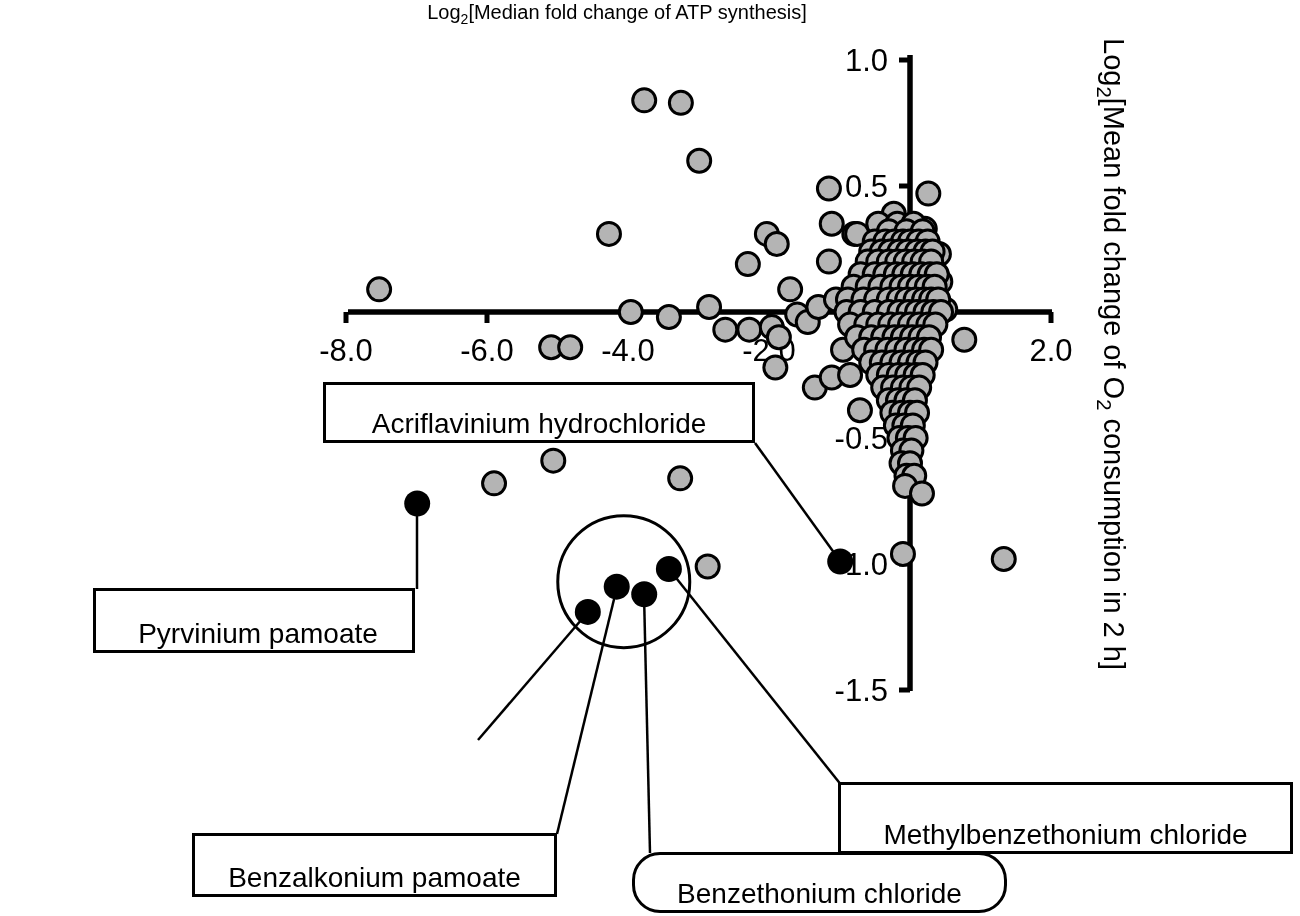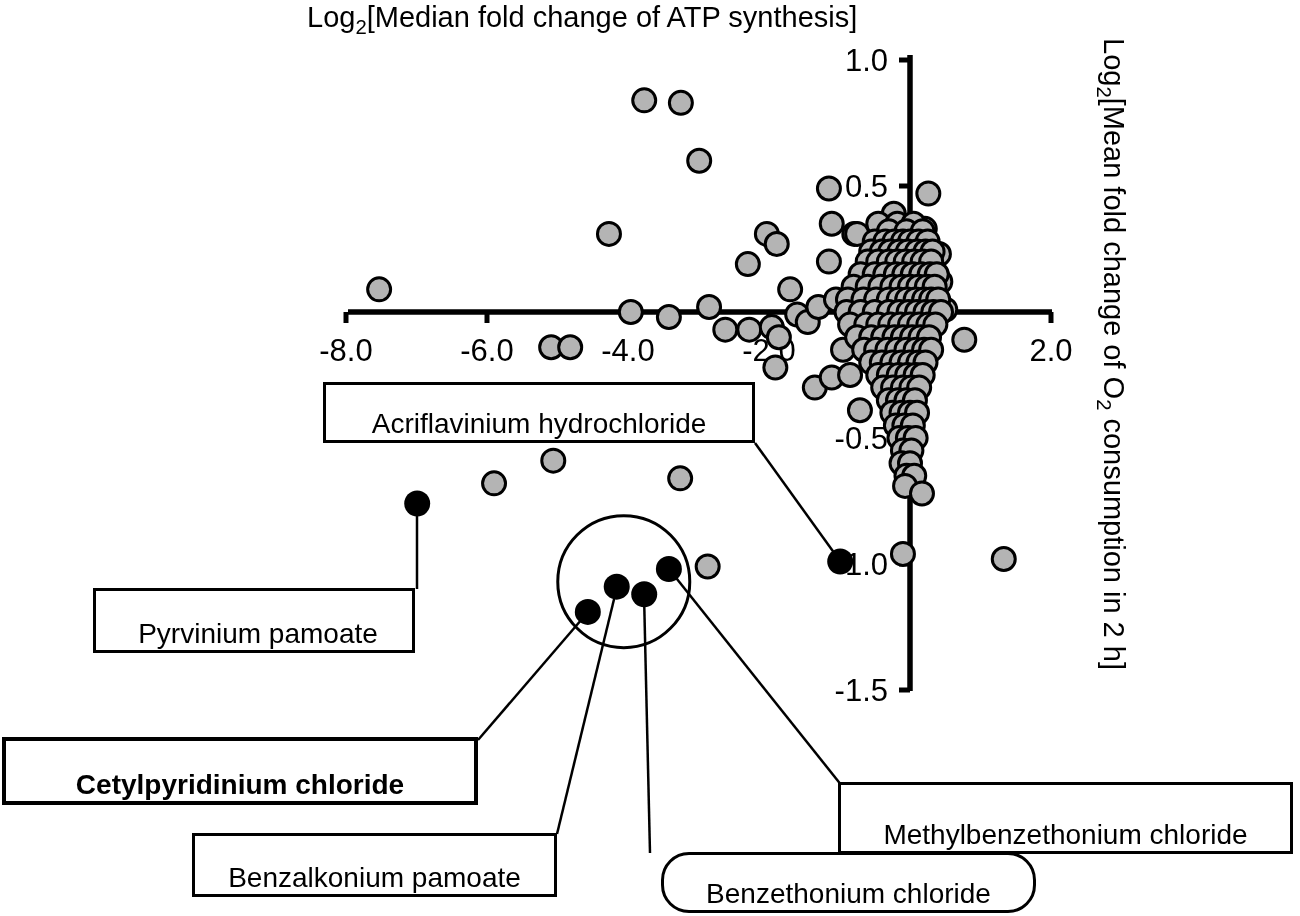--- a/index.html
+++ b/index.html
@@ -8,40 +8,40 @@
     width:1300px;height:916px;
     background:#ffffff;
     font-family:"Liberation Sans", sans-serif;
     color:#000;
     overflow:hidden;
   }
   svg{position:absolute;left:0;top:0;}
   svg text{font-family:"Liberation Sans", sans-serif;fill:#000;}
   .x-title{
     position:absolute;left:307px;top:1px;width:620px;
-    font-size:29px;white-space:nowrap;
+    text-align:center;font-size:20px;white-space:nowrap;
   }
   .y-title{
     position:absolute;left:760px;top:334px;width:700px;height:40px;
     transform:rotate(90deg);
     text-align:center;font-size:29px;white-space:nowrap;
   }
   sub{font-size:70%;}
   .box{
     position:absolute;box-sizing:border-box;
     background:#fff;border:3px solid #000;
     display:flex;align-items:flex-end;justify-content:center;
     font-size:28px;white-space:nowrap;
   }
   .box.bold{font-weight:bold;border-width:4px;}
   .b-pyrvinium{left:93px;top:588px;width:322px;height:65px;padding-left:8px;}
   .b-acriflavinium{left:323px;top:382px;width:432px;height:61px;}
   .b-cetylpyridinium{left:2px;top:737px;width:476px;height:68px;}
   .b-benzalkonium{left:192px;top:833px;width:365px;height:64px;}
-  .b-benzethonium{left:661px;top:852px;width:375px;height:61px;border-radius:28px;}
+  .b-benzethonium{left:632px;top:852px;width:375px;height:61px;border-radius:28px;}
   .b-methylbenzethonium{left:838px;top:782px;width:455px;height:72px;}
 </style>
 </head>
 <body>
 
 <div class="figure">
 
   <svg id="plot" width="1300" height="916" viewBox="0 0 1300 916">
       <line x1="348" y1="312" x2="1052" y2="312" stroke="#000" stroke-width="5.5"></line>
       <line x1="910" y1="55" x2="910" y2="691" stroke="#000" stroke-width="5.5"></line>
@@ -261,23 +261,20 @@
   <div class="x-title"><span>Log</span><sub>2</sub><span>[Median fold change of ATP synthesis]</span></div>
 
   <div class="y-title"><span>Log</span><sub>2</sub><span>[Mean fold change of O</span><sub>2</sub><span> consumption in 2 h]</span></div>
 
   <div class="box b-pyrvinium">
     <span>Pyrvinium pamoate</span>
   </div>
   <div class="box b-acriflavinium">
     <span>Acriflavinium hydrochloride</span>
   </div>
-  <div class="box bold b-cetylpyridinium">
-    <span>Cetylpyridinium chloride</span>
-  </div>
   <div class="box b-benzalkonium">
     <span>Benzalkonium pamoate</span>
   </div>
   <div class="box b-benzethonium">
     <span>Benzethonium chloride</span>
   </div>
   <div class="box b-methylbenzethonium">
     <span>Methylbenzethonium chloride</span>
   </div>
 

